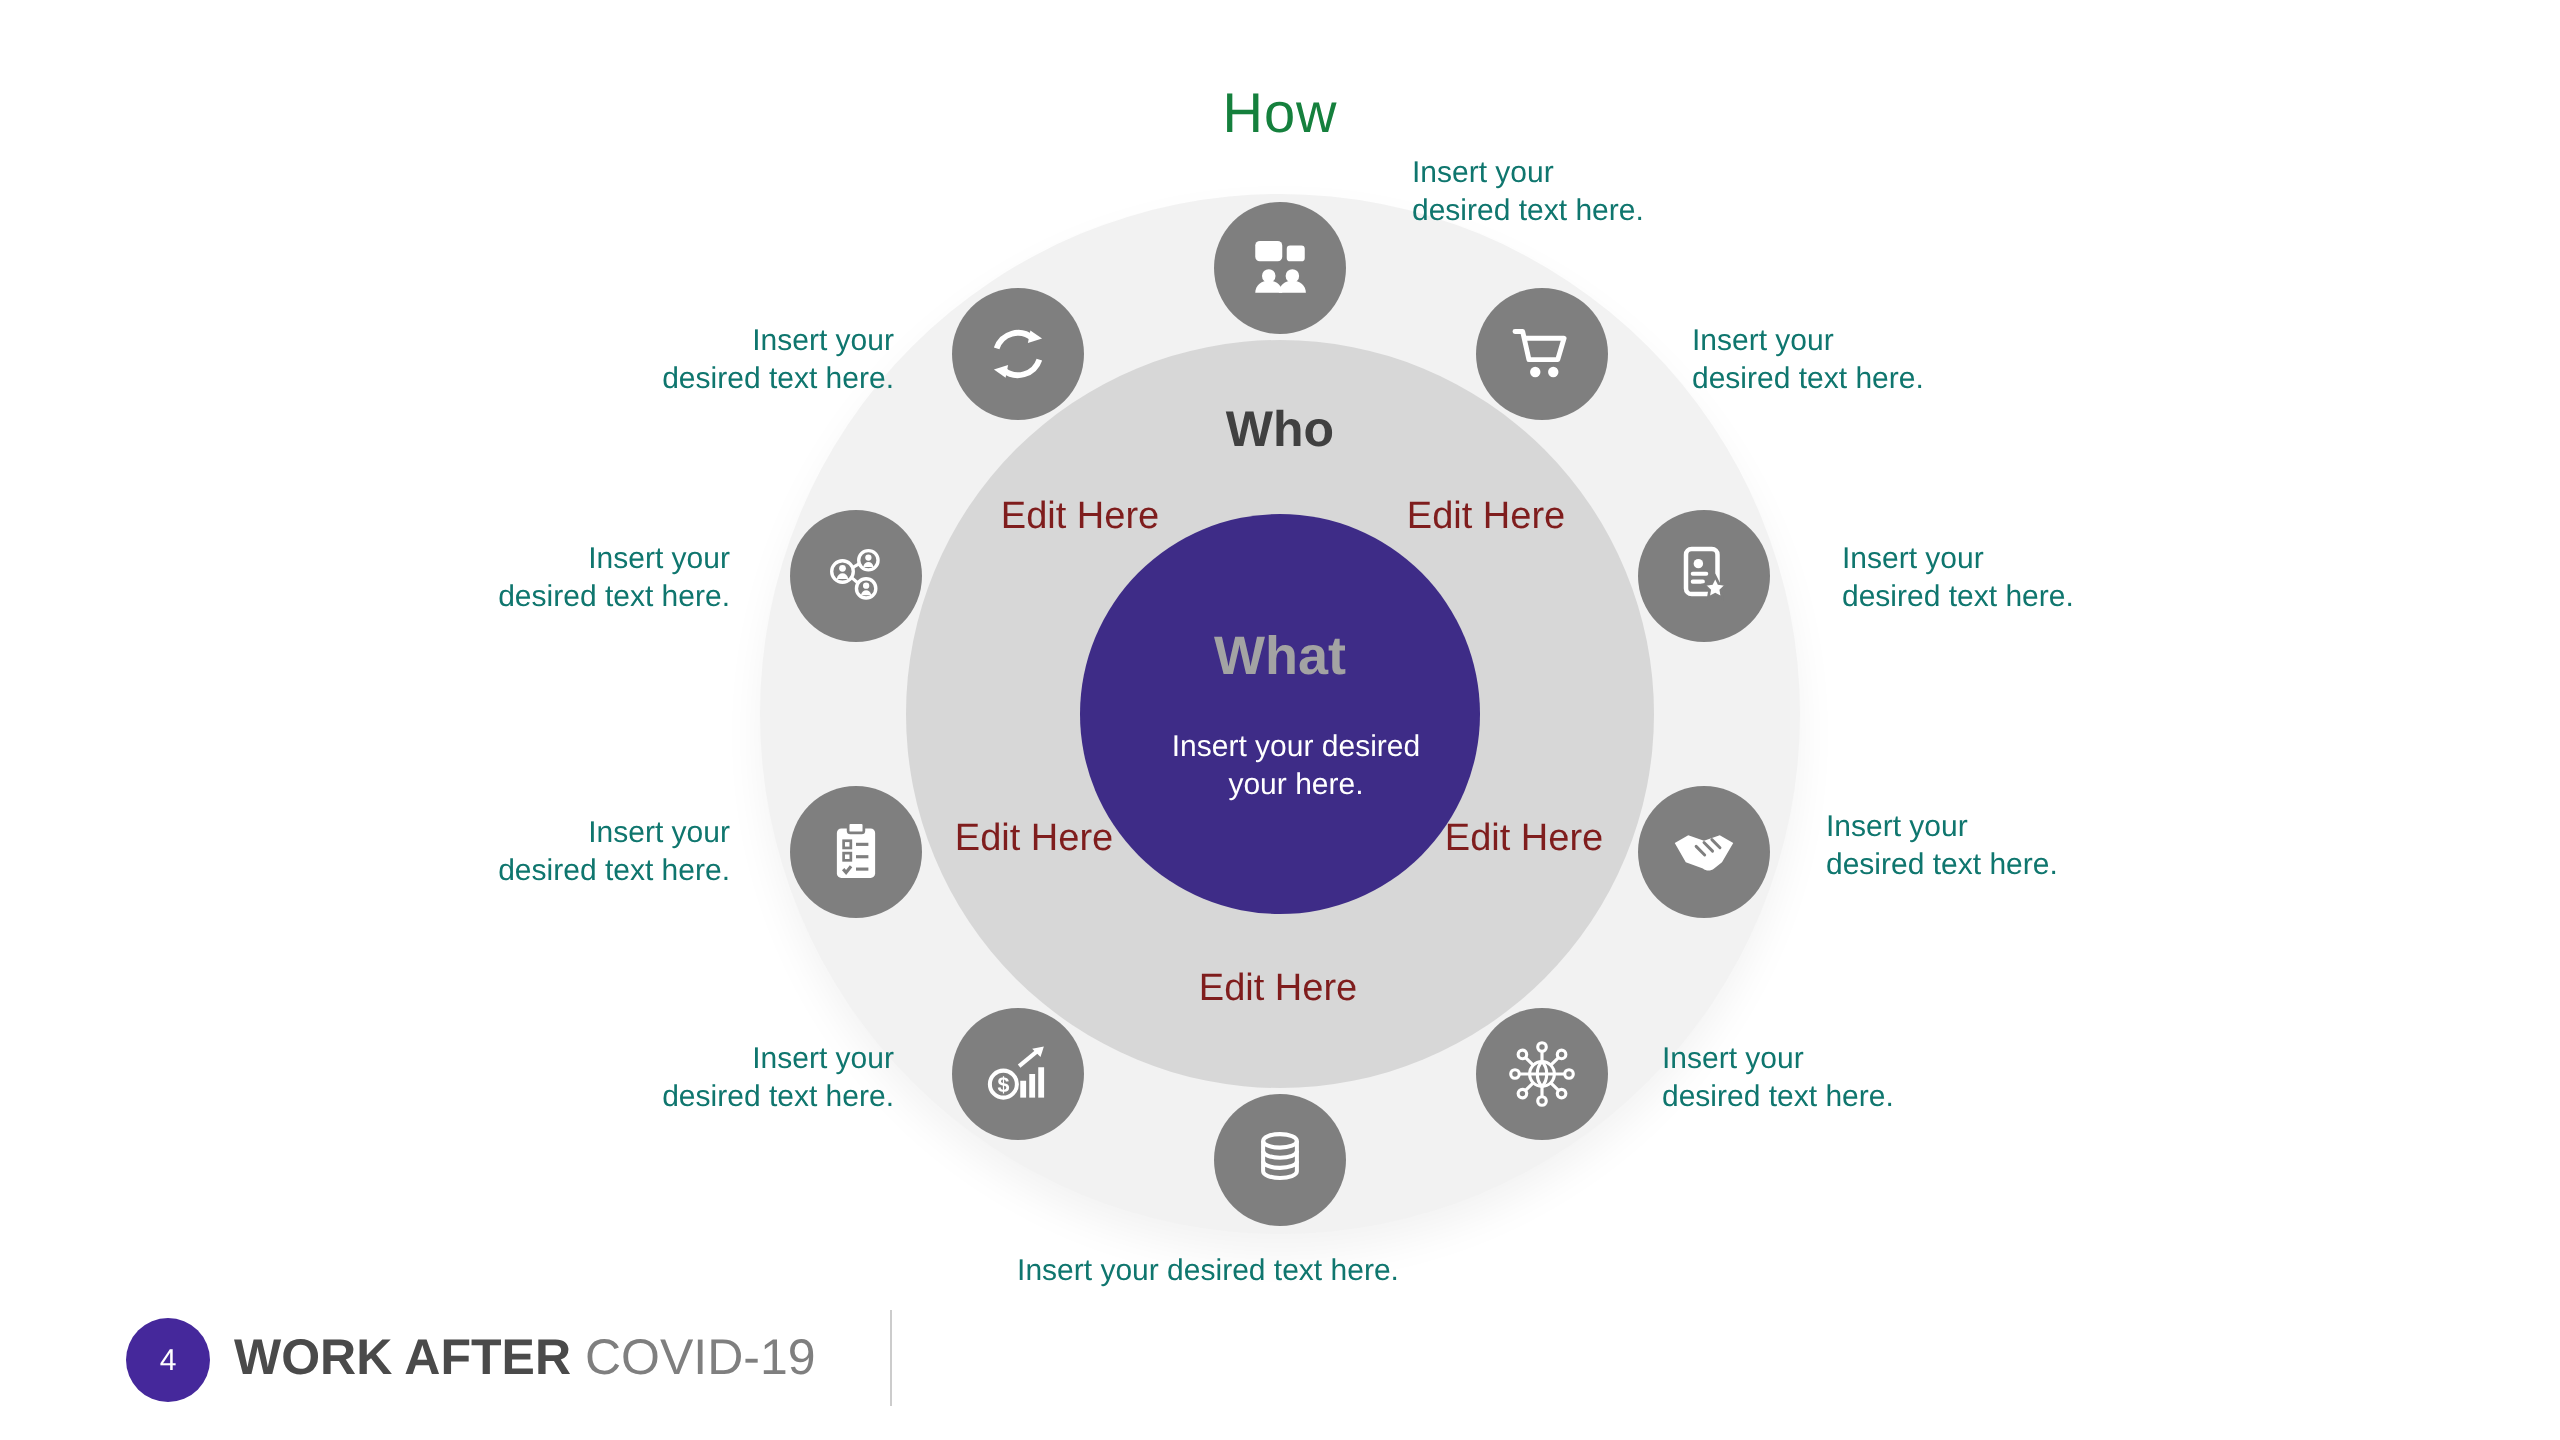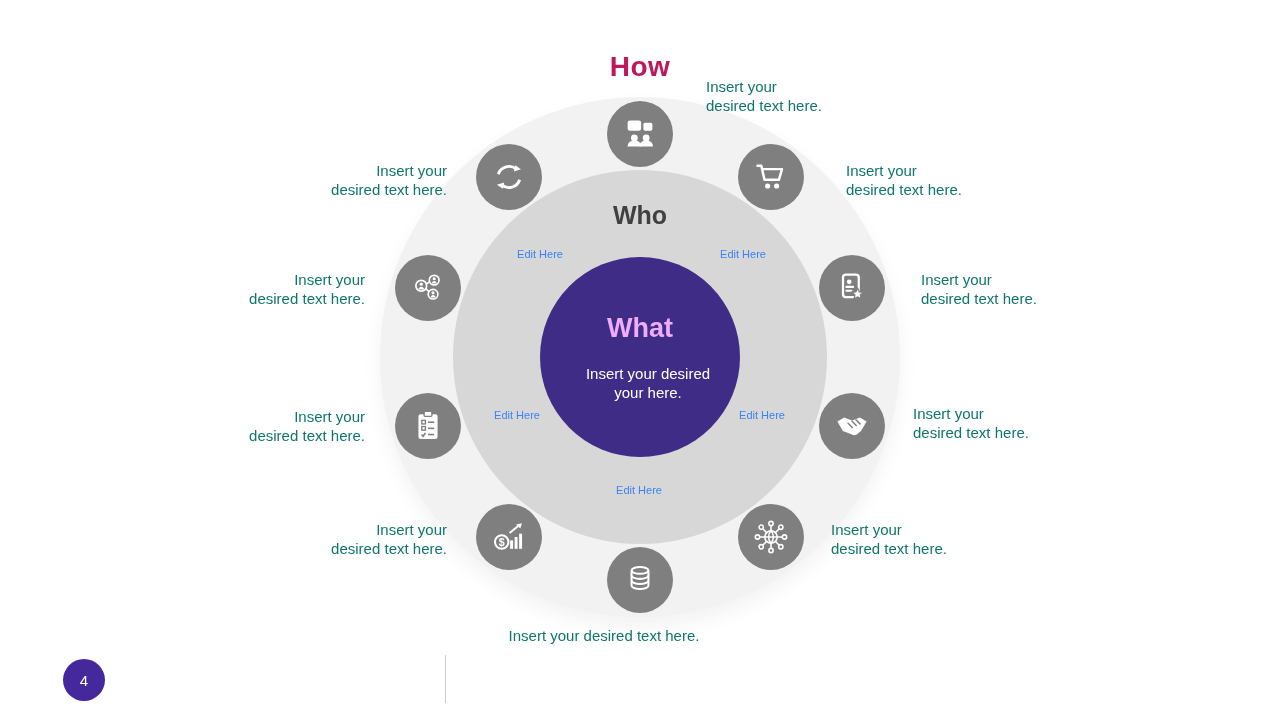--- a/index.html
+++ b/index.html
@@ -6,45 +6,45 @@
   .slide{
     position:relative;width:1280px;height:720px;overflow:hidden;background:#ffffff;
     font-family:"Liberation Sans","DejaVu Sans",sans-serif;color:#595959;
   }
   
   .outer-ring{position:absolute;left:380px;top:97px;width:520px;height:520px;border-radius:50%;
     background:#F2F2F2;box-shadow:0 10px 20px rgba(0,0,0,0.05);}
   .middle-ring{position:absolute;left:453px;top:170px;width:374px;height:374px;border-radius:50%;background:#D7D7D7;}
   .center-circle{position:absolute;left:540px;top:257px;width:200px;height:200px;border-radius:50%;
     background:#3E2C87;display:flex;flex-direction:column;align-items:center;justify-content:center;text-align:center;}
-  .center-title{color:#f0abfc;font-size:27px;font-weight:bold;margin-bottom:20px;}
+  .center-title{color:#a3a3a3;font-size:27px;font-weight:bold;margin-bottom:20px;}
   .center-sub{color:#fff;font-size:15px;line-height:19px;margin-left:16px;}
   
   .title-how{position:absolute;left:640px;top:41px;transform:translateX(-50%);
-    font-size:28px;font-weight:bold;color:#be185d;letter-spacing:0.5px;margin-top:10px;}
+    font-size:28px;font-weight:normal;color:#15803d;letter-spacing:0.5px;}
   .title-who{position:absolute;left:640px;top:201px;transform:translateX(-50%);
     font-size:25px;font-weight:bold;color:#404040;text-align:right;}
   
   .sat-icon{position:absolute;width:66px;height:66px;border-radius:50%;background:#7F7F7F;
     display:flex;align-items:center;justify-content:center;}
   .sat-icon svg{width:36px;height:36px;display:block;}
   .i0{left:607px;top:101px;}  .i1{left:738px;top:144px;}  .i2{left:819px;top:255px;}
   .i3{left:819px;top:393px;}  .i4{left:738px;top:504px;}  .i5{left:607px;top:547px;}
   .i6{left:476px;top:504px;}  .i7{left:395px;top:393px;}  .i8{left:395px;top:255px;}
   .i9{left:476px;top:144px;}
   
   .sat-label{position:absolute;font-size:15px;line-height:19px;color:#0f766e;}
   .align-right{text-align:right;}
   .l0{left:706px;top:77px;}   .l1{left:846px;top:161px;}  .l2{left:921px;top:270px;}
   .l3{left:913px;top:404px;}  .l4{left:831px;top:520px;}
   .l5{left:604px;top:626px;transform:translateX(-50%);white-space:nowrap;text-align:right;}
   .l6{right:833px;top:520px;} .l7{right:915px;top:407px;} .l8{right:915px;top:270px;}
   .l9{right:833px;top:161px;}
   
-  .edit-label{position:absolute;transform:translateX(-50%);font-size:11px;color:#3b82f6;white-space:nowrap;}
+  .edit-label{position:absolute;transform:translateX(-50%);font-size:19px;color:#7f1d1d;white-space:nowrap;}
   .e0{left:540px;top:248px;} .e1{left:743px;top:248px;} .e2{left:517px;top:409px;}
   .e3{left:762px;top:409px;} .e4{left:639px;top:484px;}
   
   .page-badge{position:absolute;left:63px;top:659px;width:42px;height:42px;border-radius:50%;
     background:#45289B;color:#fff;font-size:15px;display:flex;align-items:center;justify-content:center;}
   .footer-title{position:absolute;left:117px;top:665px;font-size:25px;white-space:nowrap;}
   .footer-title .bold{font-weight:bold;color:#4A4A4A;margin-right:7px;}
   .footer-title .light{font-weight:normal;color:#7F7F7F;}
   .footer-divider{position:absolute;left:445px;top:655px;width:1px;height:48px;background:#CCCCCC;}
 </style>
@@ -212,15 +212,18 @@
       <div>desired text here.</div>
   </div>
   <div class="sat-label l9 align-right">
     <div>Insert your</div>
       <div>desired text here.</div>
   </div>
 
   <div class="page-badge">
     <span>4</span>
   </div>
+  <div class="footer-title">
+    <span class="bold">WORK AFTER</span><span class="light">COVID-19</span>
+  </div>
   <div class="footer-divider"></div>
 
 </div>
 
 </body></html>

